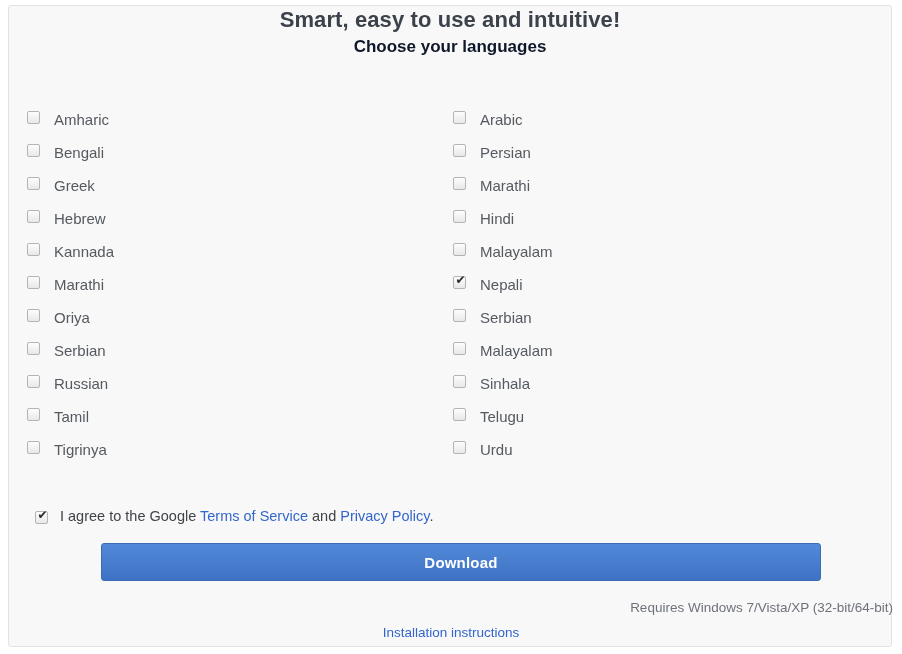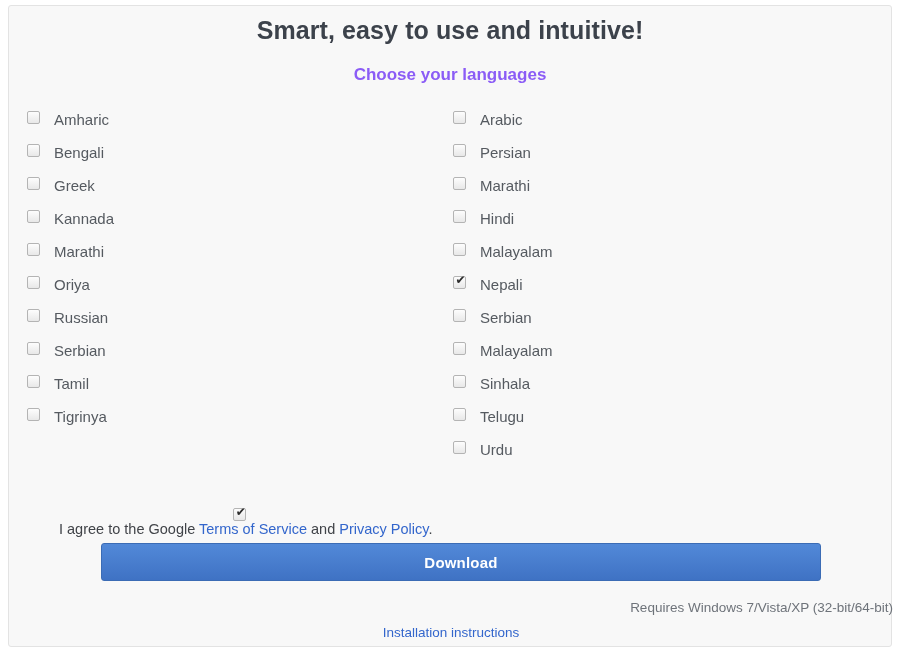--- a/index.html
+++ b/index.html
@@ -19,32 +19,32 @@
     top: 5px;
     width: 884px;
     height: 642px;
     background: #f8f8f8;
     border: 1px solid #e3e3e3;
     border-radius: 3px;
     box-sizing: border-box;
   }
   .title {
     text-align: center;
-    font-size: 25px;
+    font-size: 22px;
     font-weight: bold;
     color: #3c424b;
-    margin-top: 10px;
+    margin-top: 1px;
     letter-spacing: 0.1px;
   }
   .subtitle {
     text-align: center;
     font-size: 17px;
     font-weight: bold;
-    color: #8b5cf6;
-    margin-top: 20px;
+    color: #0f172a;
+    margin-top: 4px;
   }
   .lang-grid {
     position: absolute;
     left: 0;
     top: 105px;
     width: 884px;
     display: flex;
   }
   .lang-col {
     width: 426px;
@@ -80,25 +80,24 @@
     color: #2b2b2b;
   }
   .lang-label {
     margin-left: 14px;
     font-size: 15px;
     color: #555a60;
     white-space: nowrap;
   }
   .terms-row {
     position: absolute;
-    left: 38px;
+    left: 26px;
     top: 502px;
     display: flex;
-    align-items: center;
-    flex-direction: column;
+    align-items: flex-end;
   }
   .terms-text {
     margin-left: 12px;
     font-size: 14.5px;
     color: #404348;
     white-space: nowrap;
   }
   a.link {
     color: #3366cc;
     text-decoration: none;
@@ -153,37 +152,41 @@
         <div class="lang-row">
           <span class="cb"></span>
           <span class="lang-label">Bengali</span>
         </div>
         <div class="lang-row">
           <span class="cb"></span>
           <span class="lang-label">Greek</span>
         </div>
         <div class="lang-row">
           <span class="cb"></span>
+          <span class="lang-label">Hebrew</span>
+        </div>
+        <div class="lang-row">
+          <span class="cb"></span>
           <span class="lang-label">Kannada</span>
         </div>
         <div class="lang-row">
           <span class="cb"></span>
           <span class="lang-label">Marathi</span>
         </div>
         <div class="lang-row">
           <span class="cb"></span>
           <span class="lang-label">Oriya</span>
         </div>
         <div class="lang-row">
           <span class="cb"></span>
+          <span class="lang-label">Serbian</span>
+        </div>
+        <div class="lang-row">
+          <span class="cb"></span>
           <span class="lang-label">Russian</span>
-        </div>
-        <div class="lang-row">
-          <span class="cb"></span>
-          <span class="lang-label">Serbian</span>
         </div>
         <div class="lang-row">
           <span class="cb"></span>
           <span class="lang-label">Tamil</span>
         </div>
         <div class="lang-row">
           <span class="cb"></span>
           <span class="lang-label">Tigrinya</span>
         </div>
       </div>

